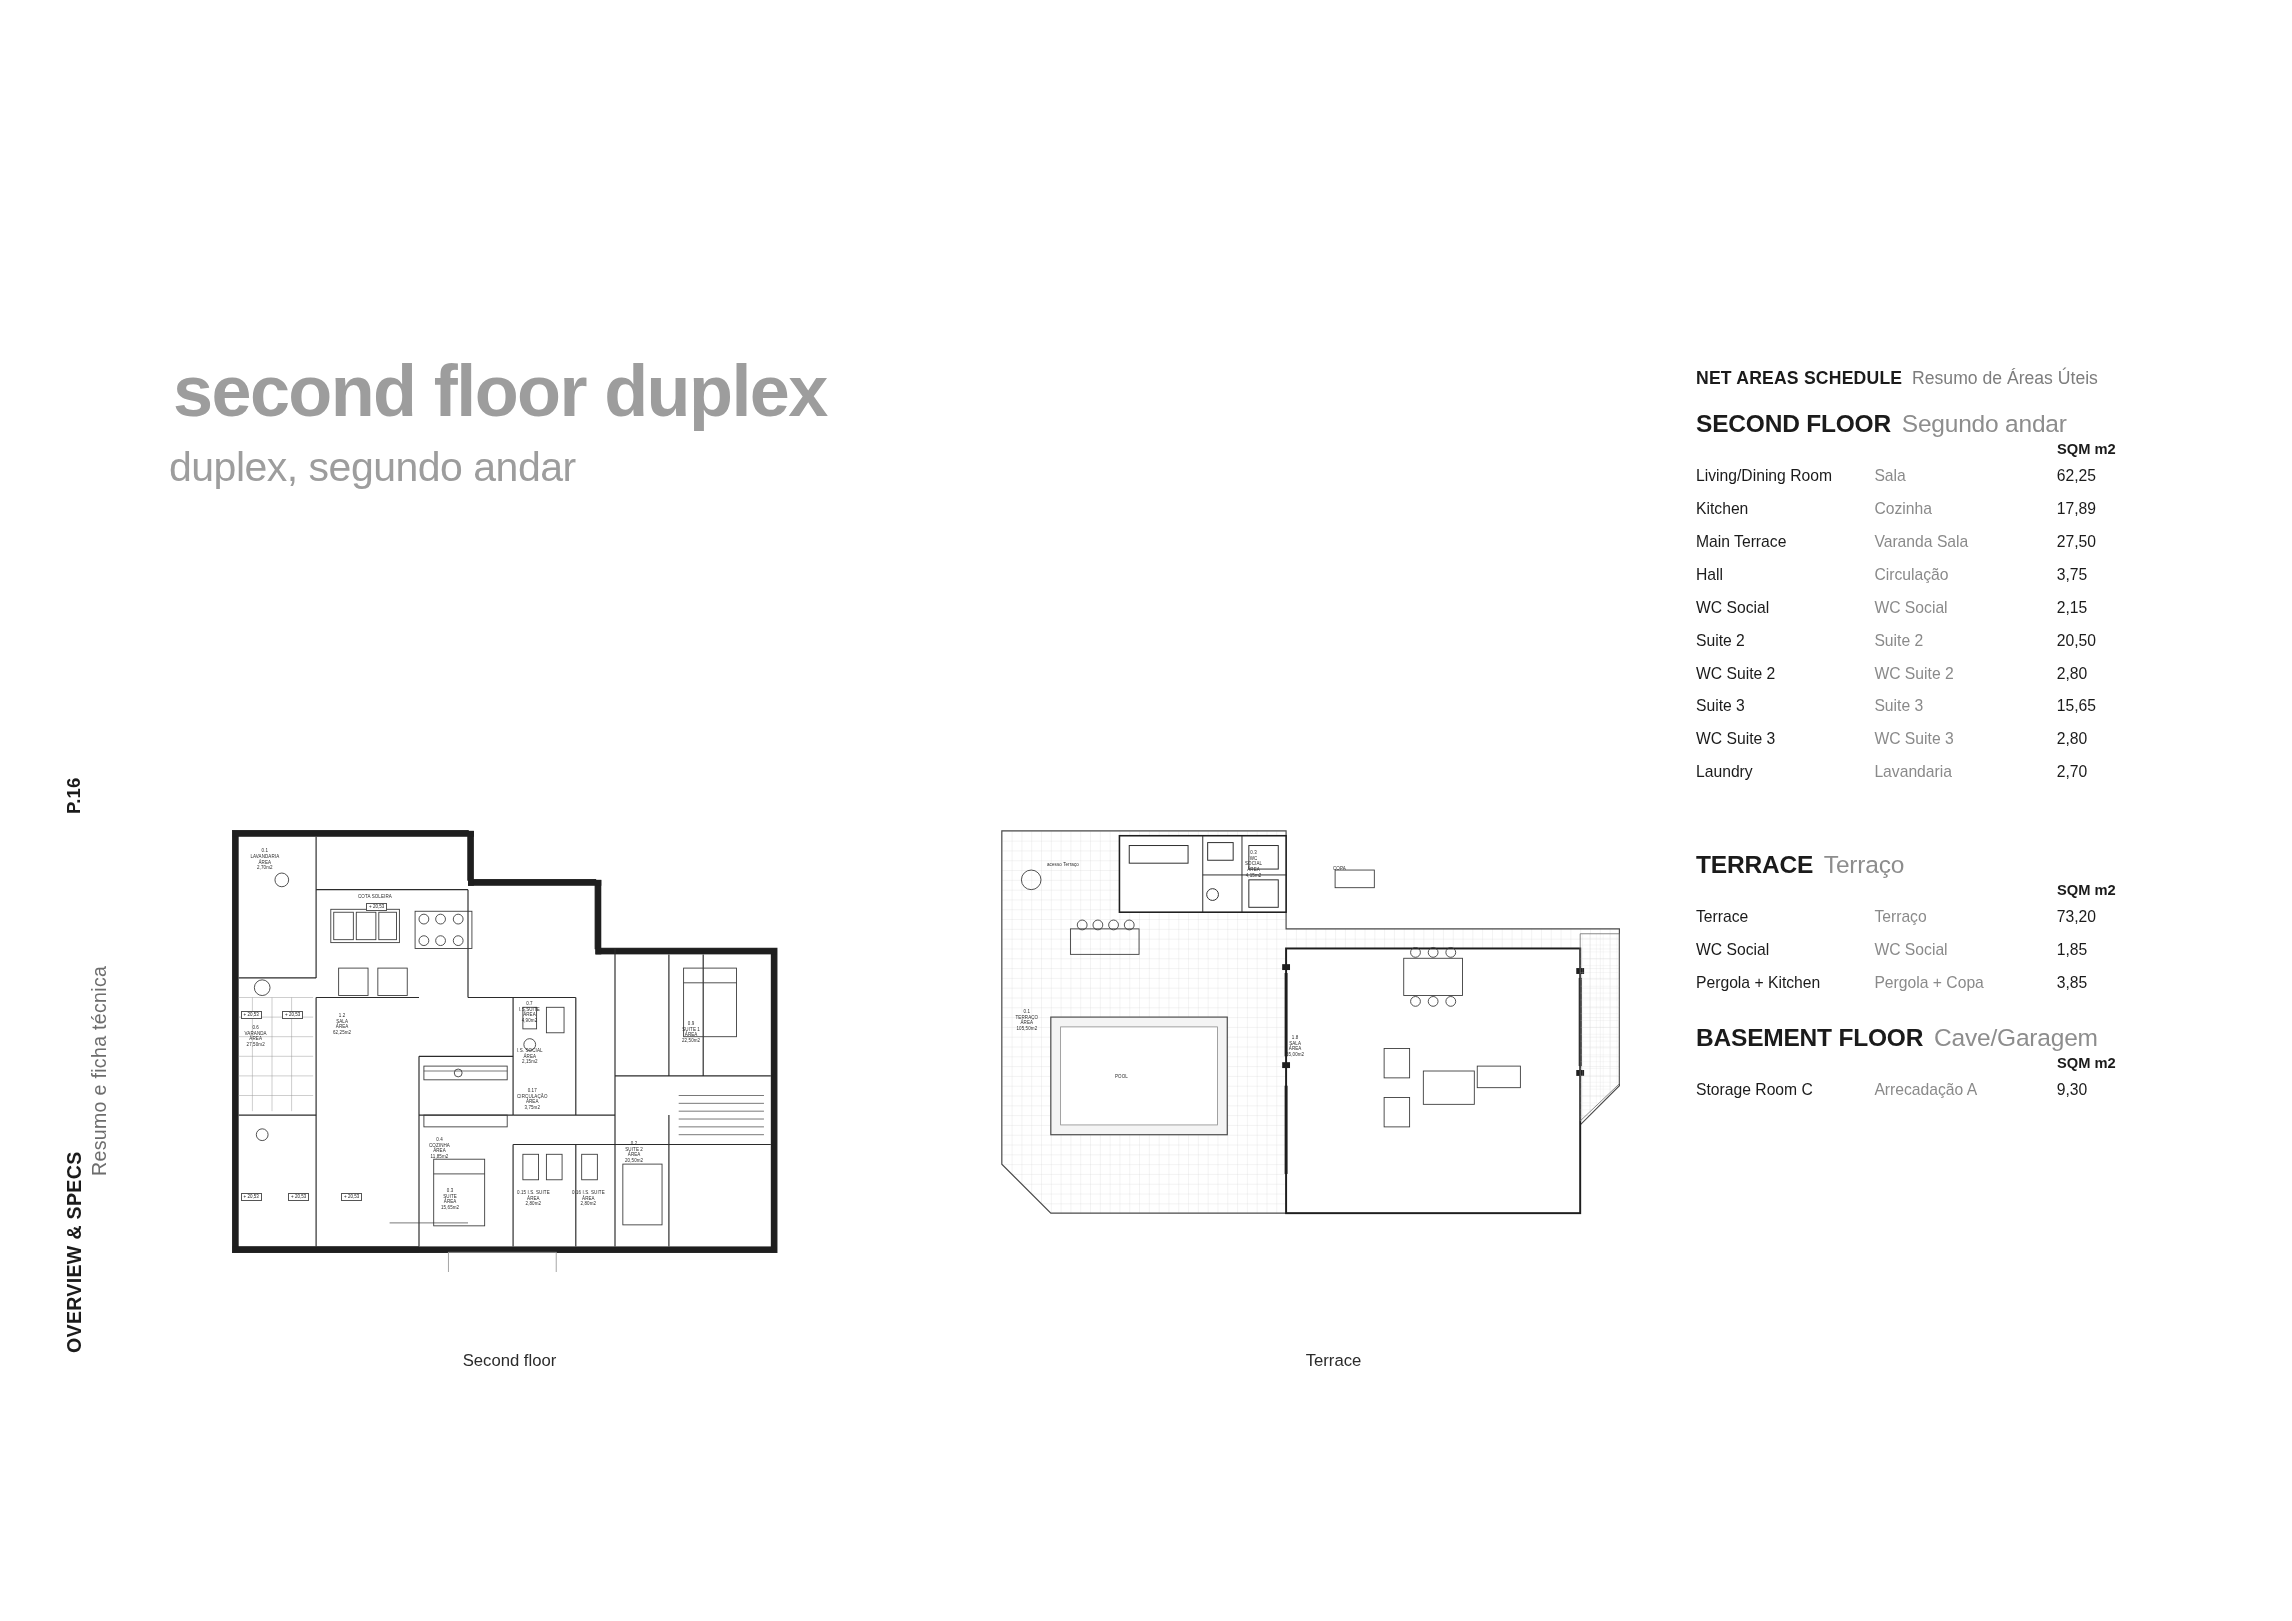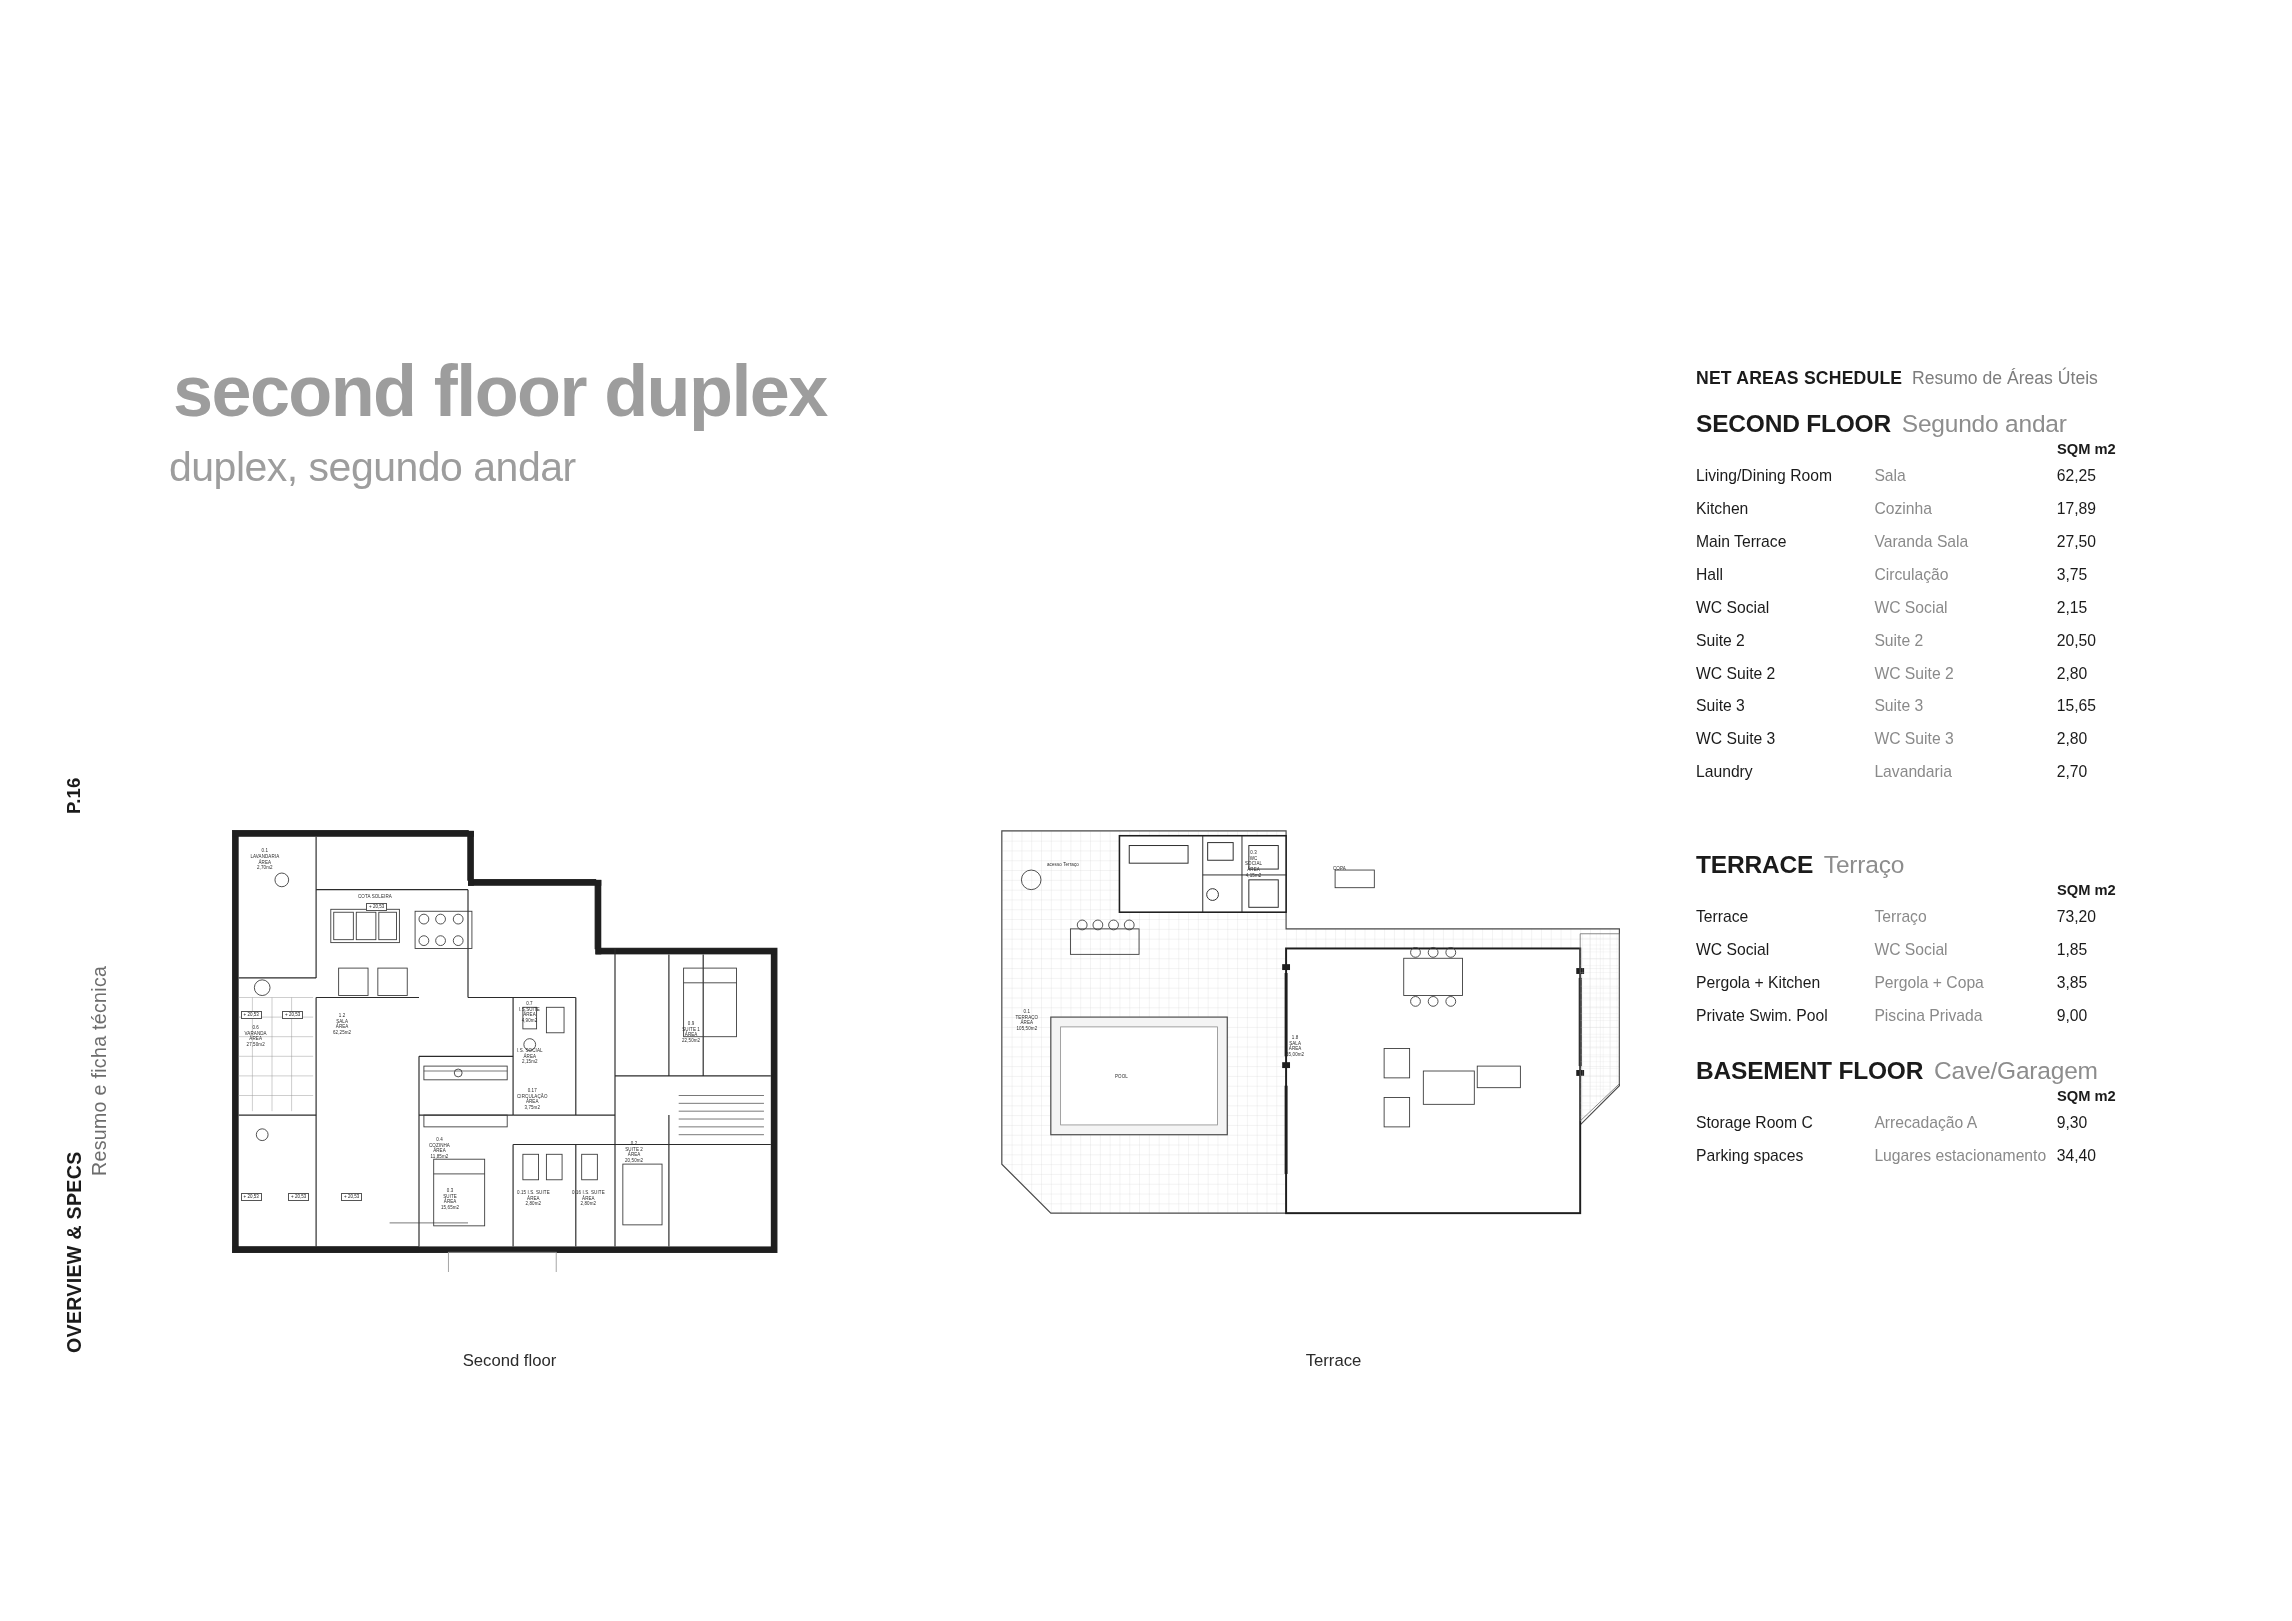--- a/index.html
+++ b/index.html
@@ -539,44 +539,34 @@
       <tr>
         <td class="en">WC Social</td>
         <td class="pt">WC Social</td>
         <td class="sqm">1,85</td>
       </tr>
       <tr>
         <td class="en">Pergola + Kitchen</td>
         <td class="pt">Pergola + Copa</td>
         <td class="sqm">3,85</td>
       </tr>
-      <tr>
-        <td class="en">Private Swim. Pool</td>
-        <td class="pt">Piscina Privada</td>
-        <td class="sqm">9,00</td>
-      </tr>
     </tbody>
   </table>
 
   <div class="gap-md"></div>
 
   <div class="sect-title">
     <span class="t-en">BASEMENT FLOOR</span>
     <span class="t-pt">Cave/Garagem</span>
   </div>
   <div class="sqm-head">SQM m2</div>
   <table class="areas">
     <tbody>
       <tr>
         <td class="en">Storage Room C</td>
         <td class="pt">Arrecadação A</td>
         <td class="sqm">9,30</td>
       </tr>
-      <tr>
-        <td class="en">Parking spaces</td>
-        <td class="pt">Lugares estacionamento</td>
-        <td class="sqm">34,40</td>
-      </tr>
     </tbody>
   </table>
 
 </div>
 
 
 </body></html>

